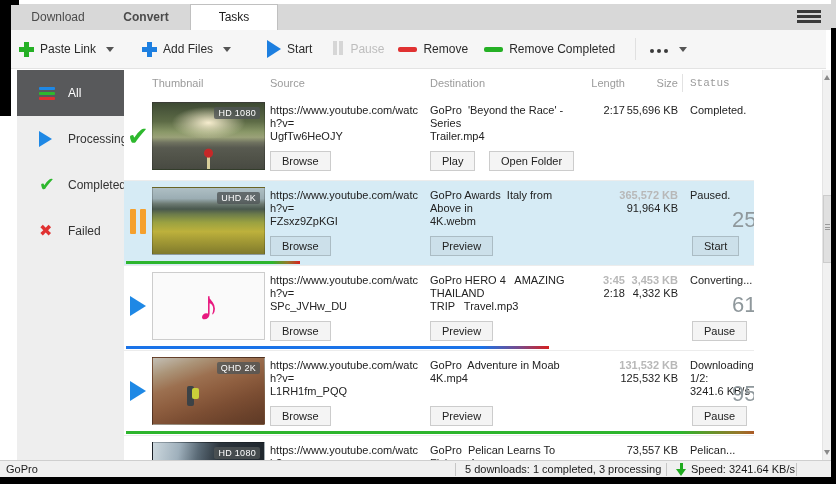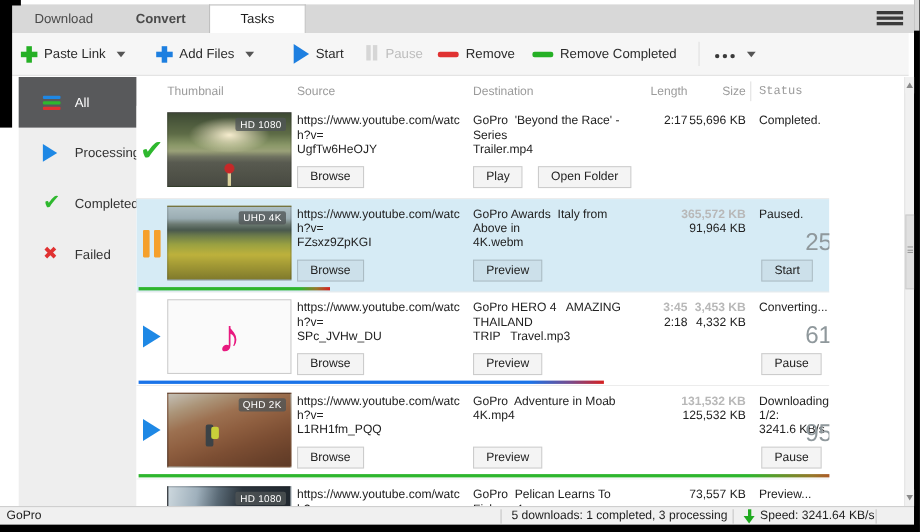--- a/index.html
+++ b/index.html
@@ -295,21 +295,21 @@
           <div class="pbar bar-green" style="width: 659.3px;"></div>
         </div>
 
         <div class="row">
           <div class="thumb thumb-pelican">
             <span class="q-badge">HD 1080</span>
           </div>
           <div class="src"><span>https://www.youtube.com/watch?v=</span><br></div>
           <div class="dest"><span>GoPro  Pelican Learns To Fish.mp4</span></div>
           <div class="siz">73,557 KB</div>
-          <div class="statcol">Preview...</div>
+          <div class="statcol">Pelican...</div>
           <div class="close">✕</div>
         </div>
 
       </div>
     </div>
 
     <div id="vscroll">
       <div class="sb-arrow sb-up">
           <i></i>
         </div>

